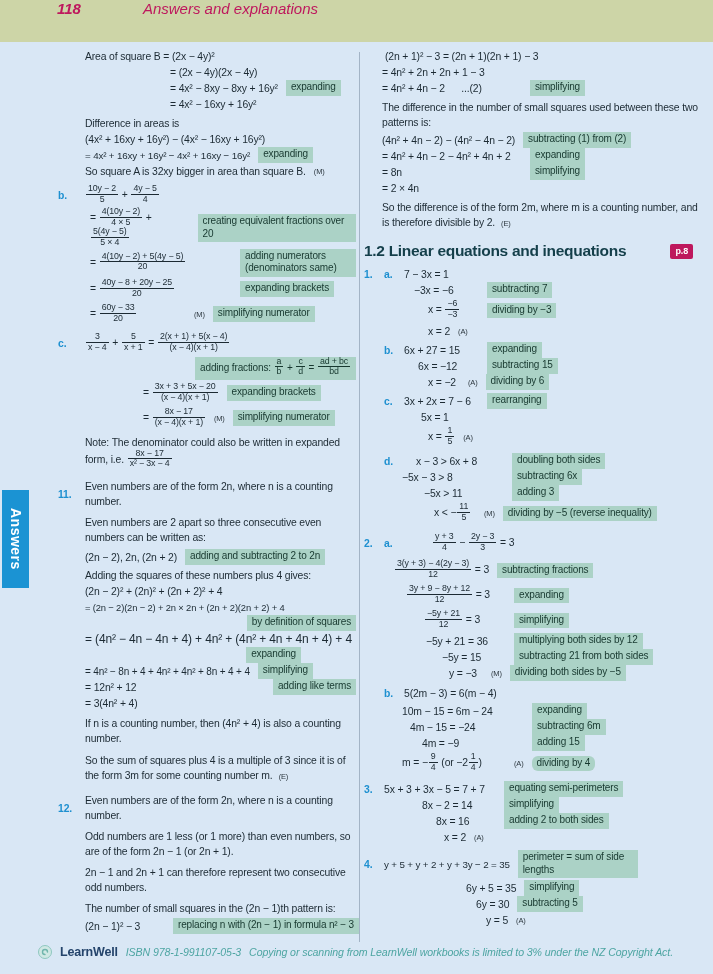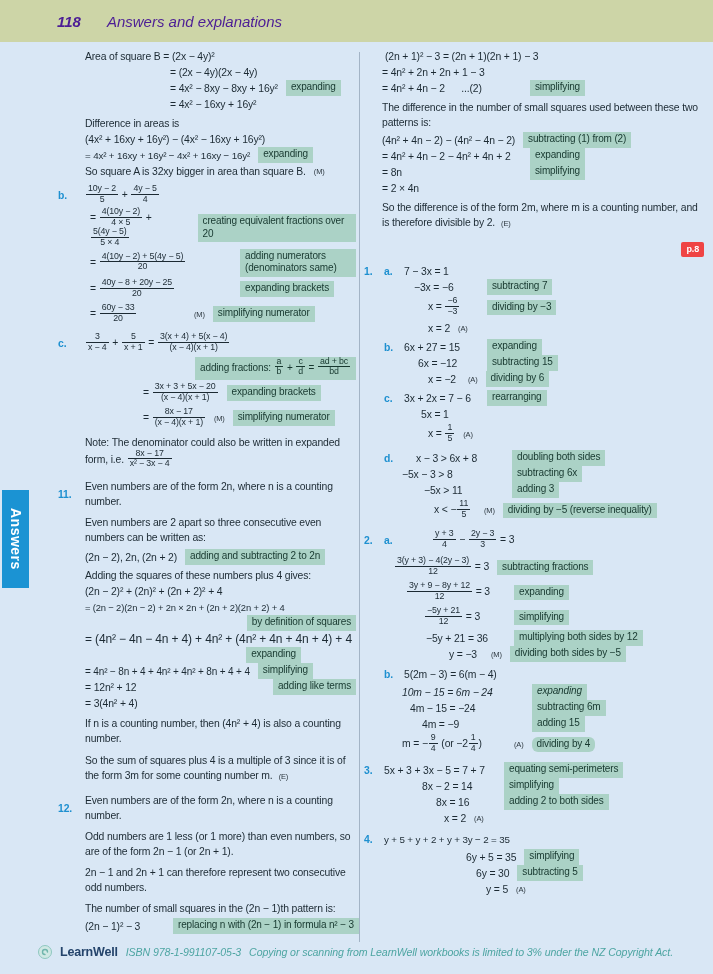--- a/index.html
+++ b/index.html
@@ -1,21 +1,21 @@
 <!DOCTYPE html>
 <html><head>
 <meta charset="utf-8">
 <style>
   html,body{margin:0;padding:0;}
   body{width:713px;height:974px;position:relative;background:#d9e7f5;
        font-family:"Liberation Sans","DejaVu Sans",sans-serif;color:#1c2a33;
        overflow:hidden;-webkit-font-smoothing:antialiased;}
   
   .header{position:absolute;top:0;left:0;right:0;height:42px;background:#cdd5a7;
-          display:flex;align-items:center;padding-left:57px;box-sizing:border-box;color:#4c1d95;}
+          display:flex;align-items:flex-start;padding-left:57px;box-sizing:border-box;color:#be185d;gap:36px;}
   .pnum{font-size:15px;font-weight:bold;font-style:italic;}
   .ptitle{font-style:italic;font-size:15px;margin-left:26px;}
   
   .tab{position:absolute;left:2px;top:490px;width:27px;height:98px;background:#1b93d3;
        color:#fff;display:flex;align-items:center;justify-content:center;
        writing-mode:vertical-rl;font-weight:bold;font-size:14px;letter-spacing:.5px;}
   
   .content{position:absolute;top:48px;left:58px;right:6px;bottom:26px;display:flex;overflow:hidden;}
   .col{font-size:10.4px;letter-spacing:-0.15px;}
   .col.left{width:298px;flex:0 0 298px;box-sizing:border-box;margin-right:3px;}
@@ -37,21 +37,21 @@
        line-height:1.25;display:inline-block;}
   .tag.tr{margin-left:auto;}
   .frac{display:inline-block;vertical-align:middle;text-align:center;font-size:8.8px;
         line-height:1.1;position:relative;top:-1px;margin:0 1px;}
   .frac .fn{display:block;border-bottom:1px solid currentColor;padding:0 2px;}
   .frac .fd{display:block;padding:0 2px;}
   .hasfrac{min-height:25px;}
   
   .section-heading{display:flex;align-items:center;margin:9px 0 6px 0;}
   .sh-text{font-weight:bold;font-size:15.5px;letter-spacing:-0.3px;color:#143f4a;}
-  .badge{margin-left:auto;margin-right:3px;background:#ef4444;color:#fff;font-size:9px;
+  .badge{margin-left:auto;margin-right:14px;background:#be185d;color:#fff;font-size:9px;
          font-weight:bold;padding:2px 5px 3px;border-radius:2px;}
   
   .footer{position:absolute;left:0;right:0;top:941px;height:22px;display:flex;
           align-items:center;padding-left:38px;box-sizing:border-box;gap:8px;}
   .logo{width:14px;height:14px;flex:0 0 14px;}
   .brand{color:#24446b;font-weight:bold;font-size:12.5px;letter-spacing:-0.2px;}
   .isbn,.copy{color:#4da5a2;font-style:italic;font-size:10.6px;letter-spacing:-0.1px;}
 </style>
 </head>
 <body>
@@ -149,21 +149,21 @@
         <span class="lbl n1"></span>
         <div class="body" style="padding-left: 5px;">
           <span class="math" style="min-width: 96px;">= <span class="frac"><span class="fn">60y − 33</span><span class="fd">20</span></span></span>
           <span class="mk">(M)</span>
           <span class="tag" style="white-space: nowrap;">simplifying numerator</span>
         </div>
       </div>
       <div class="line hasfrac" style="margin-top: 4px;">
         <span class="lbl n1">c.</span>
         <div class="body">
-          <span class="math"><span class="frac"><span class="fn">3</span><span class="fd">x − 4</span></span> + <span class="frac"><span class="fn">5</span><span class="fd">x + 1</span></span> = <span class="frac"><span class="fn">3(x + 4) + 5(x − 4)</span><span class="fd">(x − 4)(x + 1)</span></span></span>
+          <span class="math"><span class="frac"><span class="fn">3</span><span class="fd">x − 4</span></span> + <span class="frac"><span class="fn">5</span><span class="fd">x + 1</span></span> = <span class="frac"><span class="fn">2(x + 1) + 5(x − 4)</span><span class="fd">(x − 4)(x + 1)</span></span></span>
         </div>
       </div>
       <div class="line hasfrac">
         <span class="lbl n1"></span>
         <div class="body">
           <span class="tag tr" style="white-space: nowrap;">adding fractions: <span class="frac"><span class="fn">a</span><span class="fd">b</span></span> + <span class="frac"><span class="fn">c</span><span class="fd">d</span></span> = <span class="frac"><span class="fn">ad + bc</span><span class="fd">bd</span></span></span>
         </div>
       </div>
       <div class="line hasfrac">
         <span class="lbl n1"></span>
@@ -330,20 +330,21 @@
         <div class="line">
           <div class="body">
             <span class="math">= 2 × 4n</span>
           </div>
         </div>
         <div class="line wrap" style="margin-top: 2px;">
           <div class="body"><span class="math">So the difference is of the form 2m, where m is a counting number, and is therefore divisible by 2.</span><span class="mk">(E)</span></div>
         </div>
       </div>
     <div class="section-heading">
+      <span class="sh-text"><span>1.2</span> <span>Linear equations and inequations</span></span>
       <span class="badge">p.8</span>
     </div>
     <div id="col-right-bottom">
         <div class="line" style="margin-top: 3px;">
           <span class="lbl n1">1.</span>
           <span class="lbl n2">a.</span>
           <div class="body">
             <span class="math">7 − 3x = 1</span>
           </div>
         </div>
@@ -457,34 +458,40 @@
             <span class="tag" style="white-space: nowrap;">simplifying</span>
           </div>
         </div>
         <div class="line">
           <div class="body" style="padding-left: 62px;">
             <span class="math" style="min-width: 80px;">−5y + 21 = 36</span>
             <span class="tag" style="white-space: nowrap;">multiplying both sides by 12</span>
           </div>
         </div>
         <div class="line">
+          <div class="body" style="padding-left: 78px;">
+            <span class="math" style="min-width: 64px;">−5y = 15</span>
+            <span class="tag" style="white-space: nowrap;">subtracting 21 from both sides</span>
+          </div>
+        </div>
+        <div class="line">
           <div class="body" style="padding-left: 85px;">
             <span class="math" style="min-width: 34px;">y = −3</span>
             <span class="mk">(M)</span>
             <span class="tag" style="white-space: nowrap;">dividing both sides by −5</span>
           </div>
         </div>
         <div class="line" style="margin-top: 4px;">
           <span class="lbl n1"></span>
           <span class="lbl n2">b.</span>
           <div class="body">
             <span class="math">5(2m − 3) = 6(m − 4)</span>
           </div>
         </div>
-        <div class="line" style="margin-top: 2px; font-style: italic;">
+        <div class="line" style="margin-top: 2px;">
           <div class="body" style="padding-left: 38px;">
             <span class="math" style="min-width: 122px;">10m − 15 = 6m − 24</span>
             <span class="tag" style="white-space: nowrap;">expanding</span>
           </div>
         </div>
         <div class="line">
           <div class="body" style="padding-left: 46px;">
             <span class="math" style="min-width: 114px;">4m − 15 = −24</span>
             <span class="tag" style="white-space: nowrap;">subtracting 6m</span>
           </div>
@@ -524,20 +531,21 @@
         <div class="line">
           <div class="body" style="padding-left: 80px;">
             <span class="math">x = 2</span>
             <span class="mk">(A)</span>
           </div>
         </div>
         <div class="line" style="margin-top: 5px;">
           <span class="lbl n1">4.</span>
           <div class="body">
             <span class="math" style="font-size: 9.8px;">y + 5 + y + 2 + y + 3y − 2 = 35</span>
+            <span class="tag" style="max-width: 110px;">perimeter = sum of side lengths</span>
           </div>
         </div>
         <div class="line" style="margin-top: 2px;">
           <div class="body" style="padding-left: 102px;">
             <span class="math">6y + 5 = 35</span>
             <span class="tag" style="white-space: nowrap;">simplifying</span>
           </div>
         </div>
         <div class="line">
           <div class="body" style="padding-left: 112px;">

